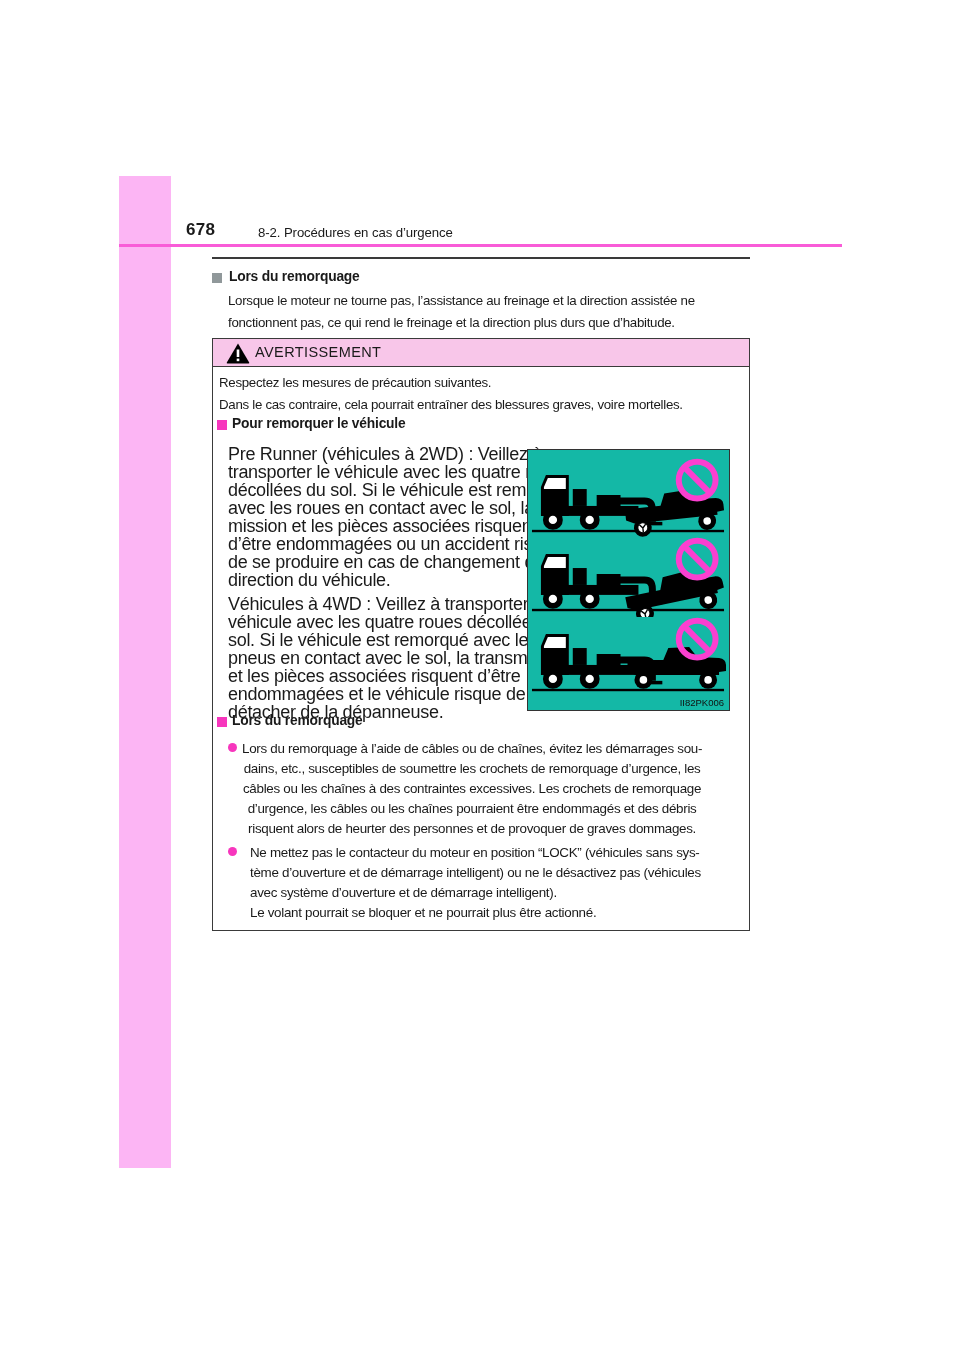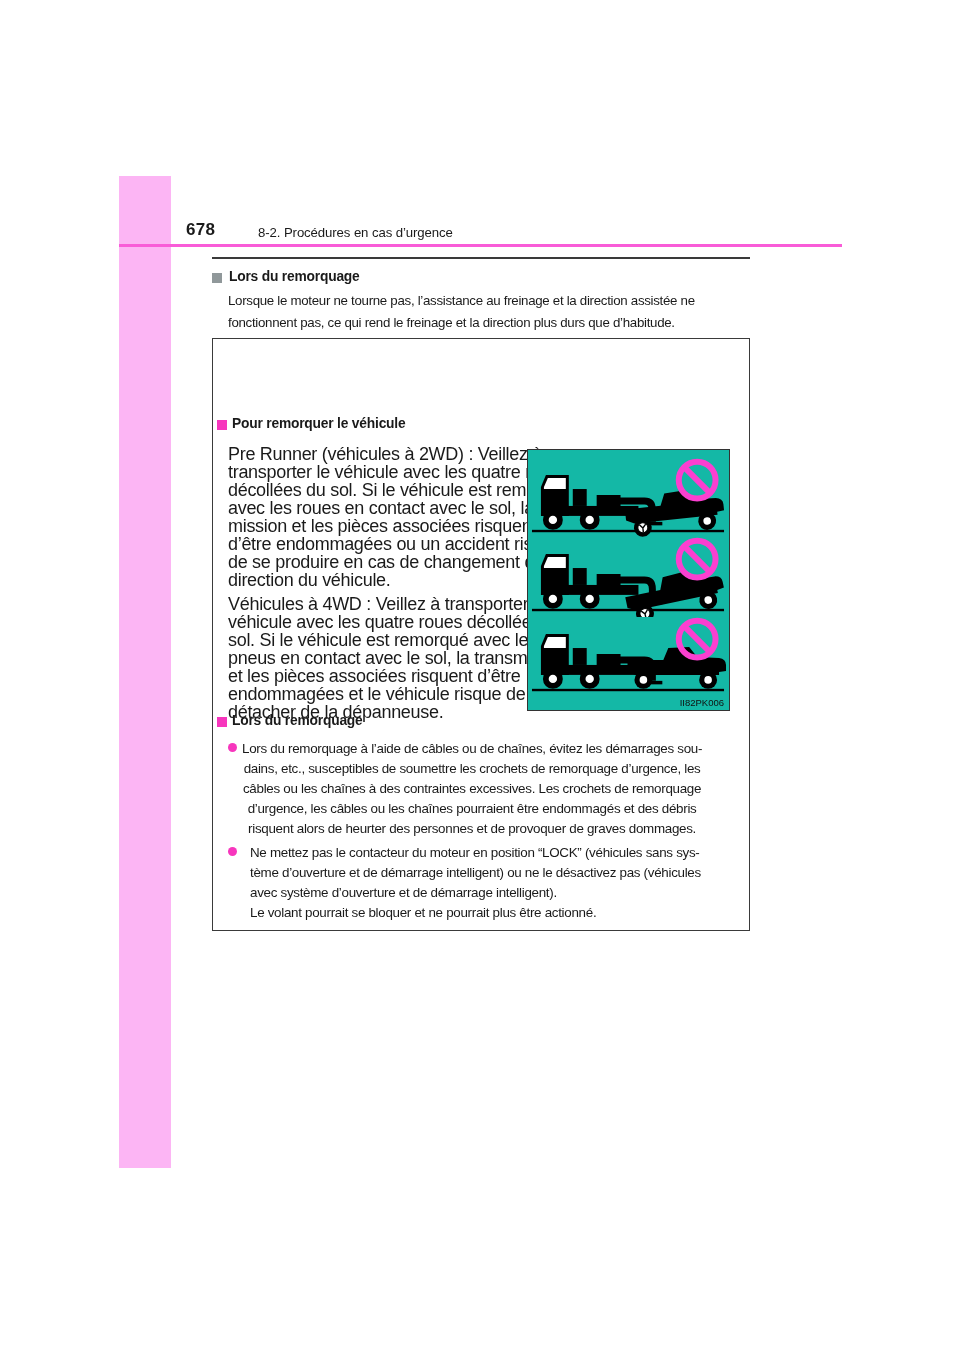--- a/index.html
+++ b/index.html
@@ -96,21 +96,33 @@
   <div class="abs" id="chapter">8-2. Procédures en cas d’urgence</div>
 
   <div class="abs" id="rule-thin"></div>
 
   <div class="abs sq gray" id="s1-square"></div>
   <div class="abs h-bold" id="s1-title">Lors du remorquage</div>
   <div class="abs lines" id="s1-body">Lorsque le moteur ne tourne pas, l’assistance au freinage et la direction assistée ne
 fonctionnent pas, ce qui rend le freinage et la direction plus durs que d’habitude.</div>
 
   <div class="abs" id="warn-box">
+    <div class="abs" id="warn-head">
+      <div class="abs" id="warn-tri">
+        <svg width="24" height="21" viewBox="0 0 24 21">
+          <path d="M12,0.5 L23.2,19.6 Q23.6,20.5 22.5,20.5 L1.5,20.5 Q0.4,20.5 0.8,19.6 Z" fill="#000"></path>
+          <rect x="10.7" y="6.5" width="2.6" height="7.5" fill="#fff"></rect>
+          <rect x="10.7" y="15.6" width="2.6" height="2.6" fill="#fff"></rect>
+        </svg>
+      </div>
+      <div class="abs" id="warn-label">AVERTISSEMENT</div>
+    </div>
 
+    <div class="abs lines" id="warn-intro">Respectez les mesures de précaution suivantes.
+Dans le cas contraire, cela pourrait entraîner des blessures graves, voire mortelles.</div>
 
     <div class="abs sq magenta" id="sub1-square"></div>
     <div class="abs h-bold" id="sub1-title">Pour remorquer le véhicule</div>
 
     <div class="abs" id="col-left">
       <div class="lines para1">Pre Runner (véhicules à 2WD) : Veillez à
 transporter le véhicule avec les quatre roues
 décollées du sol. Si le véhicule est remorqué
 avec les roues en contact avec le sol, la trans-
 mission et les pièces associées risquent

